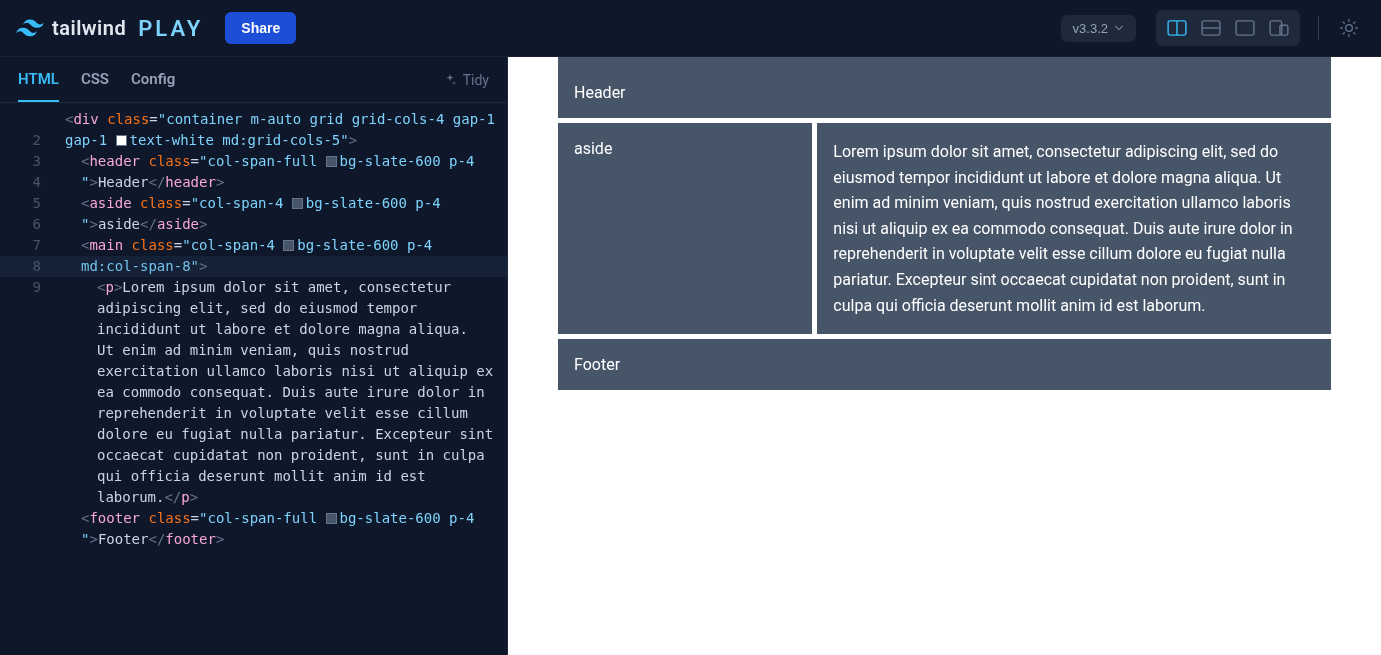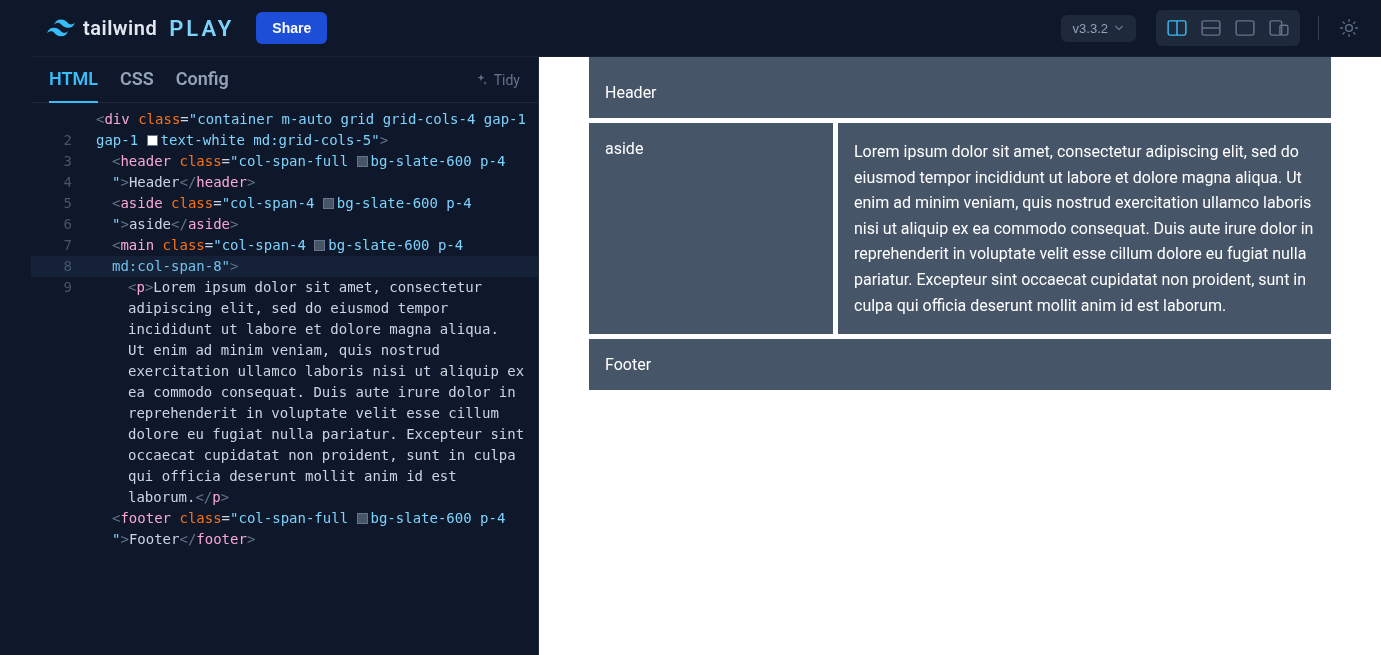--- a/index.html
+++ b/index.html
@@ -1,18 +1,18 @@
 <!DOCTYPE html>
 <html><head>
 <meta charset="utf-8">
 <style>
   * { box-sizing: border-box; margin: 0; padding: 0; }
   html, body { width: 1381px; height: 655px; overflow: hidden; font-family: -apple-system, BlinkMacSystemFont, "Segoe UI", Roboto, sans-serif; }
 
-  .app { display: flex; flex-direction: column; height: 655px; background: #0f172a; padding-left: 31px; }
+  .app { display: flex; flex-direction: column; height: 655px; background: #0f172a; }
 
   
   .topbar { display: flex; align-items: center; height: 57px; padding: 0 16px; background: #0f172a; border-bottom: 1px solid rgba(255,255,255,0.04); }
   .logo { display: flex; align-items: center; gap: 8px; color: #e2e8f0; }
   .logo-mark { color: #38bdf8; display:flex; align-items:center; }
   .logo-text { font-weight: 600; font-size: 20px; letter-spacing: 0.5px; color:#e2e8f0;}
   .logo-play { font-weight: 600; font-size: 22px; letter-spacing: 3px; color:#7dd3fc; margin-left:4px; }
   .share-btn { margin-left: 22px; background: #1d4ed8; color: #fff; border: none; padding: 8px 16px; border-radius: 6px; font-size: 14px; font-weight: 600; cursor:pointer;}
   .top-spacer { flex: 1; }
   .version { background: #1e293b; color: #94a3b8; border:none; padding: 6px 12px; border-radius: 6px; font-size: 13px; display:flex; align-items:center; gap:6px; cursor:pointer;}
@@ -21,21 +21,21 @@
   .layout-btn.active { color:#38bdf8; }
   .sep { width:1px; height:24px; background:#334155; margin: 0 14px 0 18px; }
   .theme-btn { width:32px; height:32px; display:flex; align-items:center; justify-content:center; color:#64748b; cursor:pointer;}
 
   
   .mainrow { display:flex; flex:1; min-height:0; }
 
   
   .editor-col { width: 508px; background:#0f172a; display:flex; flex-direction:column; border-right:1px solid #1e293b;}
   .tabs { display:flex; align-items:center; height:46px; padding: 0 18px; border-bottom:1px solid #1e293b; }
-  .tab { color:#94a3b8; font-size:18px; font-weight:600; padding: 12px 0; margin-right: 22px; cursor:pointer; border-bottom:2px solid transparent;}
+  .tab { color:#94a3b8; font-size:15px; font-weight:600; padding: 12px 0; margin-right: 22px; cursor:pointer; border-bottom:2px solid transparent;}
   .tab.active { color:#38bdf8; border-bottom-color:#38bdf8;}
   .tabs-spacer { flex:1;}
   .tidy { display:flex; align-items:center; gap:6px; color:#64748b; font-size:14px; cursor:pointer;}
   .code { flex:1; overflow:hidden; font-family: ui-monospace, "SF Mono", Menlo, Consolas, monospace; font-size:14px; line-height:21px; position:relative;}
   .code-inner { display:flex; }
   .gutter { width:55px; text-align:right; color:#475569; padding: 6px 14px 0 0;}
   .gutter div { height:21px; }
   .lines { flex:1; color:#cbd5e1; padding:6px 10px 0 0; }
   .ln { display:block; padding-left:0;}
   .tag { color:#f9a8d4;}

